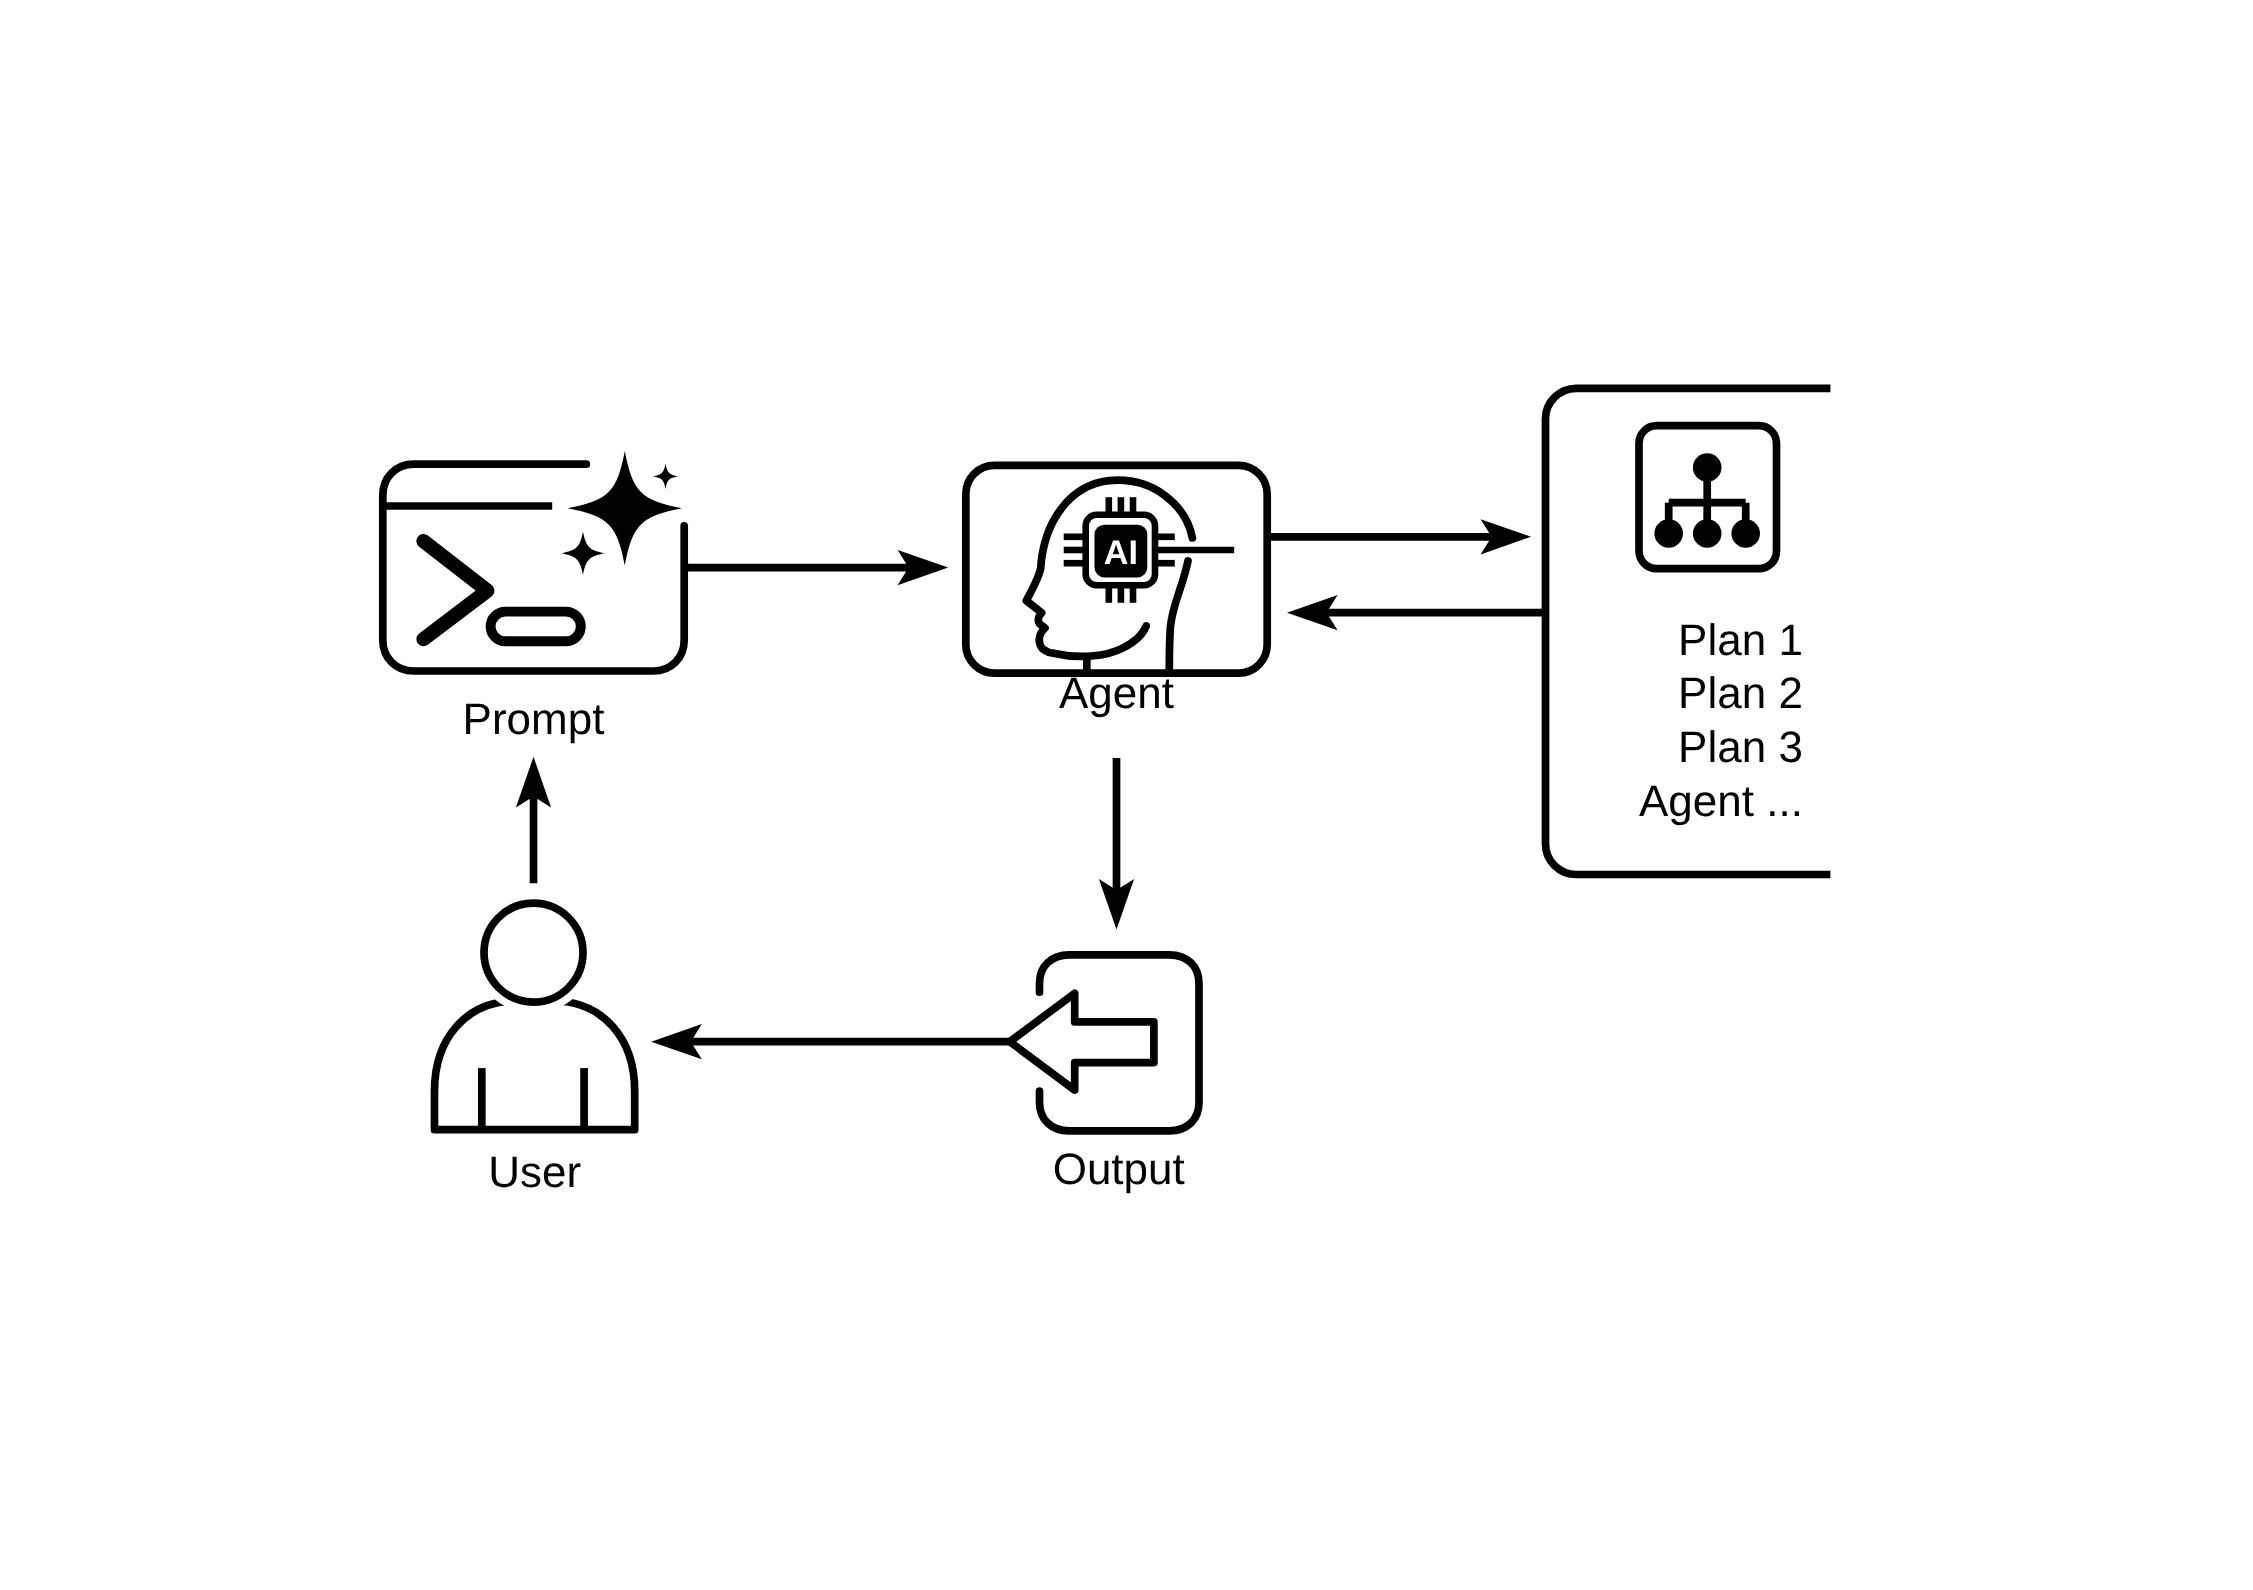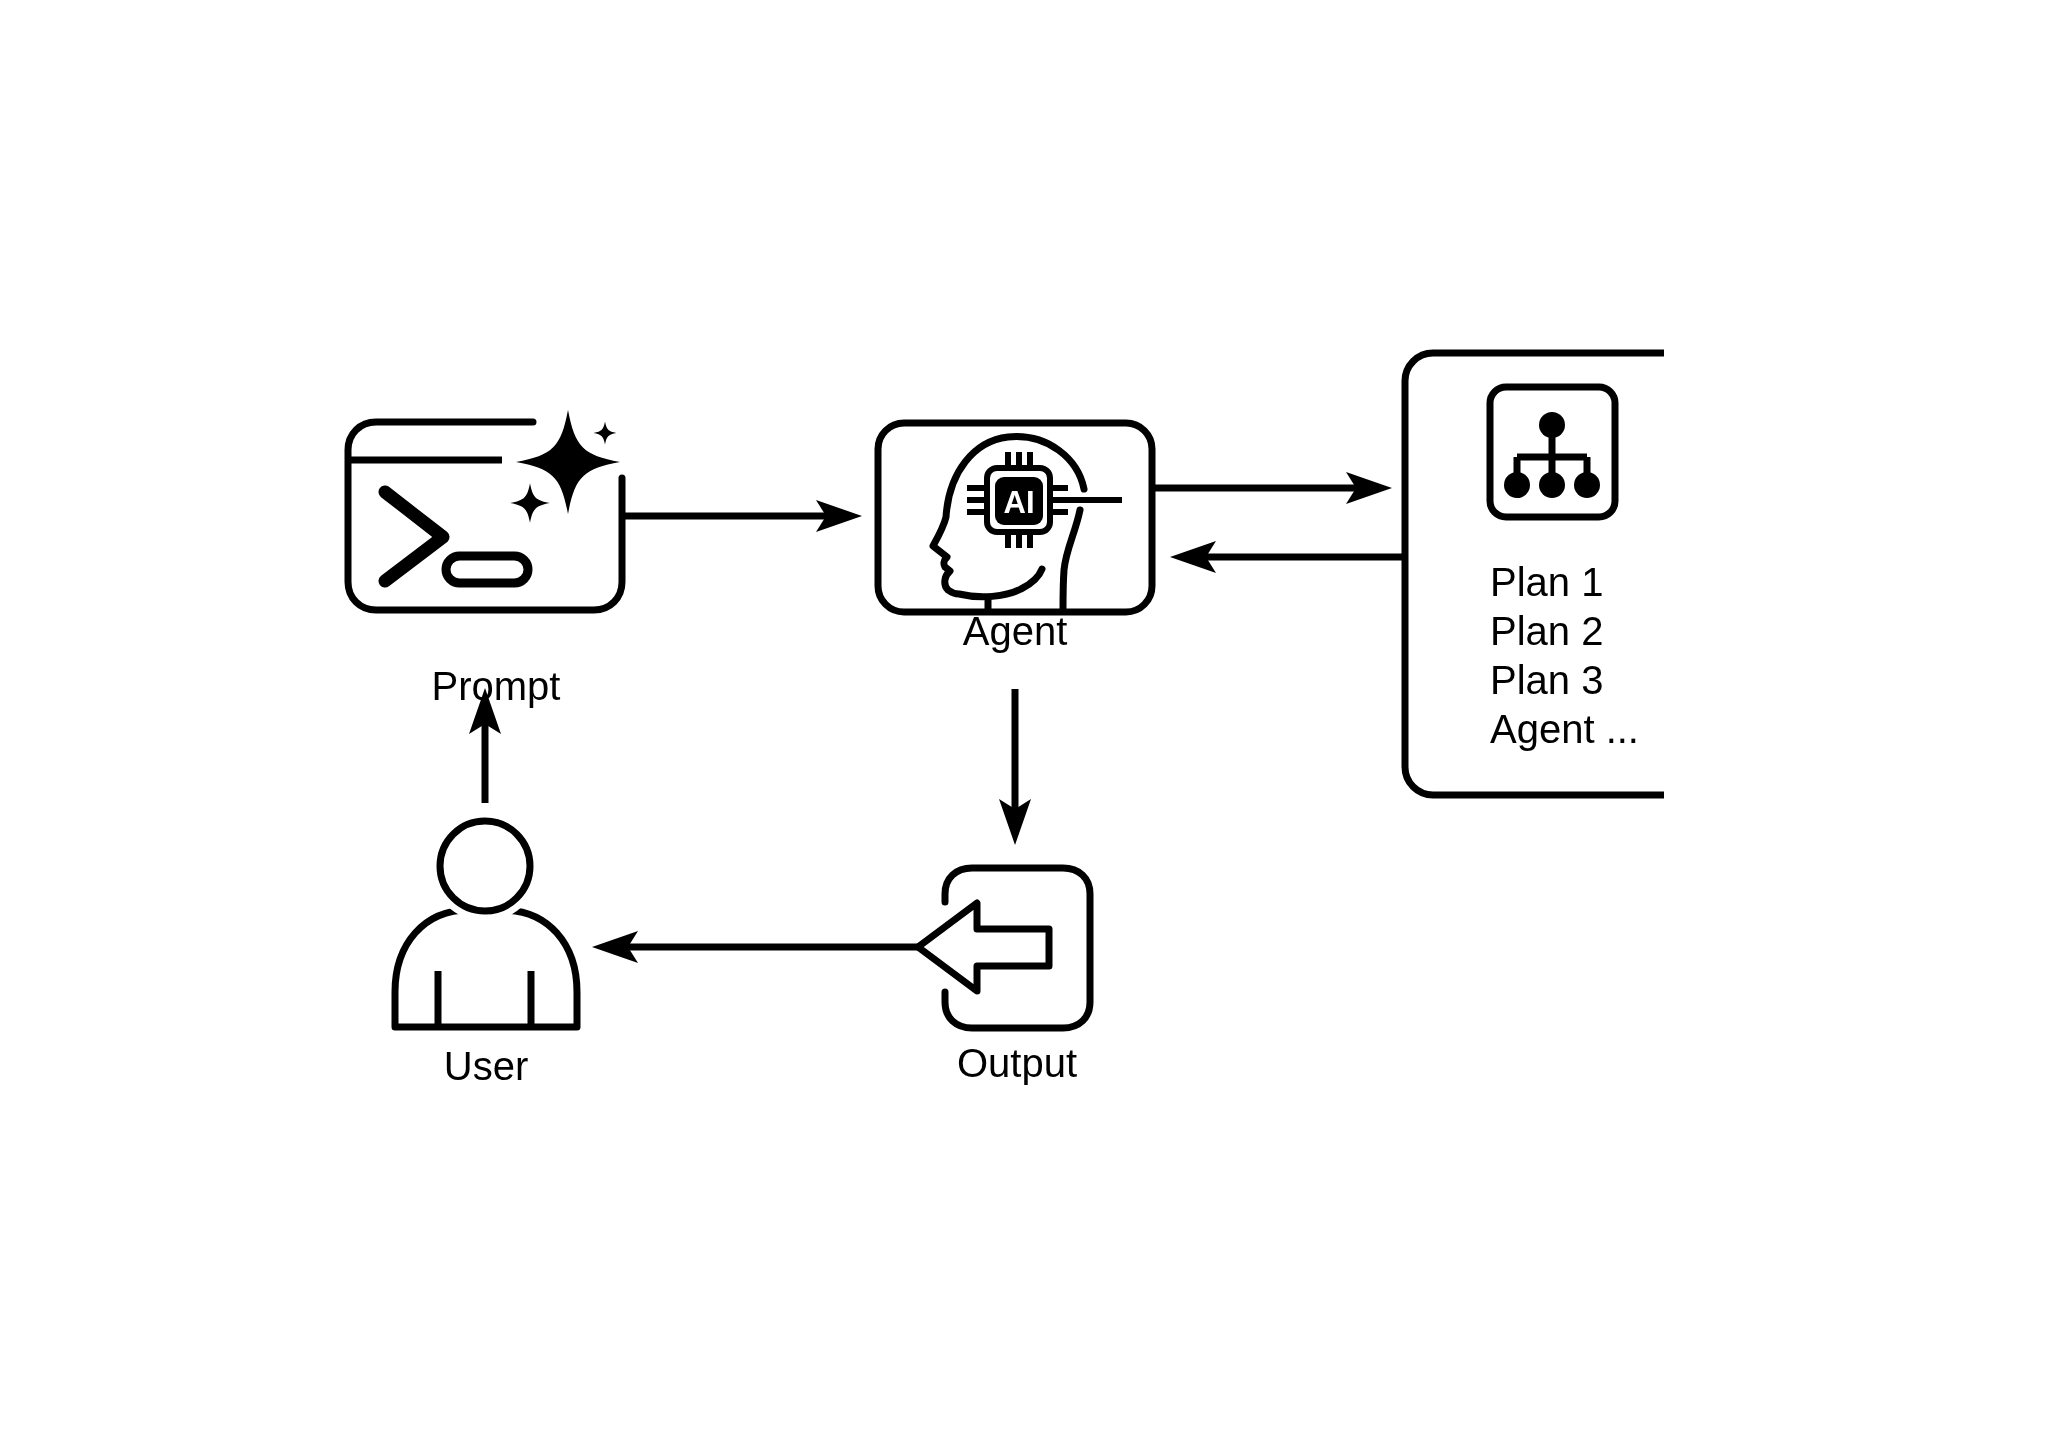--- a/index.html
+++ b/index.html
@@ -31,21 +31,21 @@
   }
   .plan-list {
     position: absolute;
     left: 1490px;
     top: 558px;
     font-size: 40px;
     line-height: 49px;
     white-space: nowrap;
     color: #000000;
   }
-  .plan-line { display: block; }
+  .plan-line { display: block; text-align: right; }
   svg text.chip-text {
     font-family: "Liberation Sans", sans-serif;
     font-weight: bold;
     font-size: 31px;
     fill: #ffffff;
   }
 </style>
 </head>
 <body>
 
@@ -163,21 +163,21 @@
         <path d="M 918 947 H 628" stroke-width="7" fill="none"></path>
         <polygon points="592,947 638,931 628,947 638,963" stroke="none"></polygon>
       </g>
       <g>
         <path d="M 485 803 V 724" stroke-width="7" fill="none"></path>
         <polygon points="485,688 469,734 485,724 501,734" stroke="none"></polygon>
       </g>
     </g>
   </svg>
 
-  <div class="node-label" style="left:496px; top:631px;margin-top:32px;">Prompt</div>
+  <div class="node-label" style="left:485px; top:631px;">Prompt</div>
 
   <div class="node-label" style="left:1015px; top:608px;">Agent</div>
 
   <div class="node-label" style="left:1017px; top:1040px;">Output</div>
 
   <div class="node-label" style="left:486px; top:1043px;">User</div>
 
   <div class="plan-list">
     <span class="plan-line">Plan 1</span>
     <span class="plan-line">Plan 2</span>

